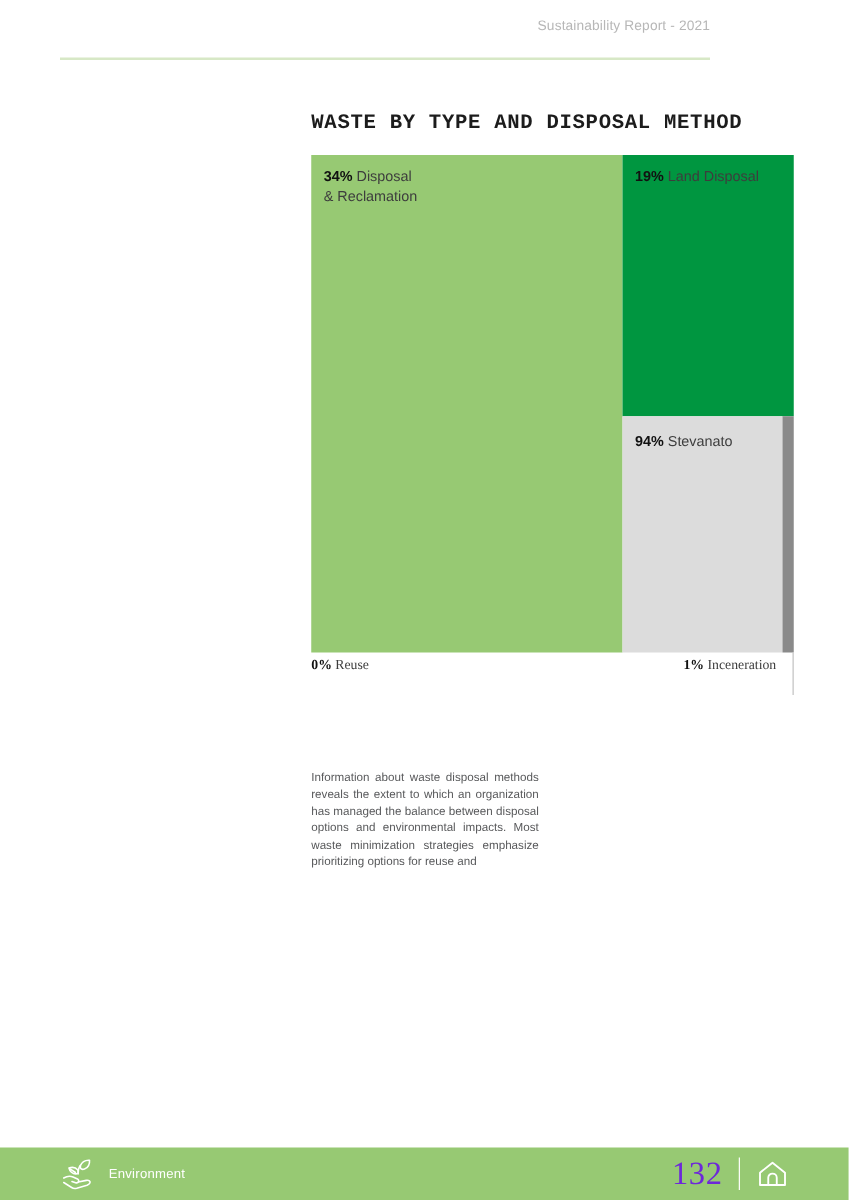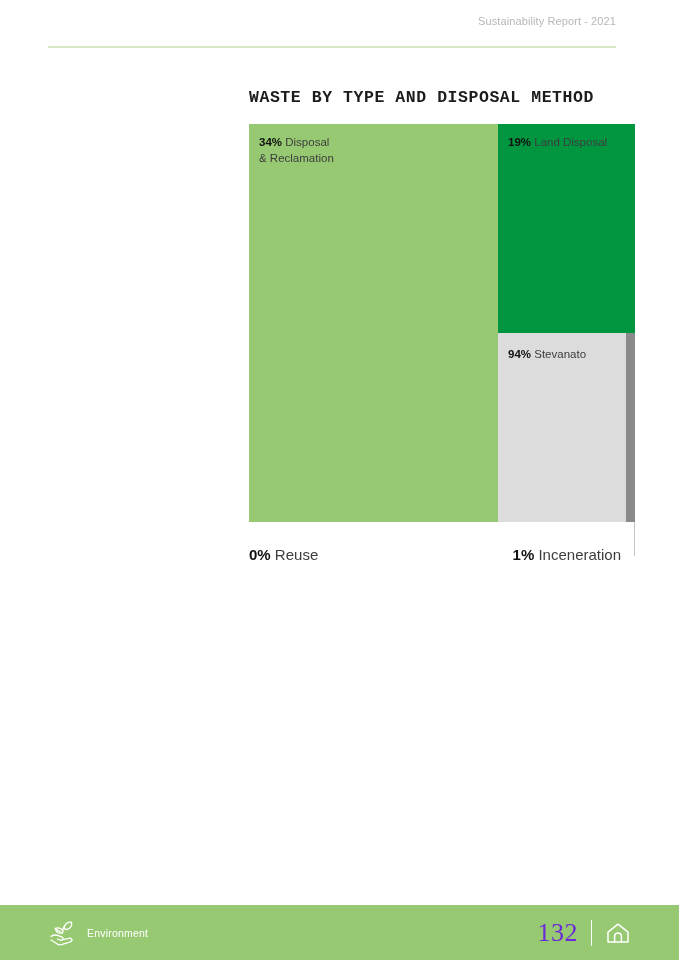--- a/index.html
+++ b/index.html
@@ -16,21 +16,20 @@
     -webkit-font-smoothing: antialiased;
   }
 
   
   .page-header {
     position: absolute;
     left: 0;
     top: 0;
     width: 616px;
     height: 60px;
-    padding-left: 48px;
   }
   .header-label {
     position: absolute;
     right: 48px;
     top: 15px;
     font-size: 11px;
     color: #b7b7b7;
     letter-spacing: 0.1px;
     white-space: nowrap;
   }
@@ -124,24 +123,25 @@
 
   
   .axis-labels {
     position: relative;
     width: 386px;
     height: 40px;
     margin-top: 0;
   }
   .axis-label {
     position: absolute;
-    top: 24px;
-    font-size: 15px;
+    top: 4px;
+    font-size: 11px;
     color: #3d3d3d;
     white-space: nowrap;
+    font-family: Liberation Serif, serif;
   }
   .axis-label b {
     color: #111111;
     font-weight: bold;
   }
   .axis-label-reuse {
     left: 0;
   }
   .axis-label-incineration {
     right: 14px;
@@ -172,21 +172,21 @@
     text-align: justify;
     hyphens: manual;
   }
 
   
   .page-footer {
     position: absolute;
     left: 0;
     bottom: 0;
     width: 679px;
-    height: 55px;
+    height: 42px;
     background: #97c973;
     display: flex;
     align-items: center;
   }
   .footer-left {
     display: flex;
     align-items: center;
     margin-left: 48px;
     gap: 9px;
   }
@@ -264,20 +264,21 @@
     </div>
 
     <div class="axis-label axis-label-incineration">
       <b>1%</b>
       <span>Inceneration</span>
     </div>
   </div>
 </div>
 
 <div class="body-copy">
+  <div class="copy-col">Information about waste disposal methods reveals the extent to which an organization has managed the balance between disposal options and environmental impacts. Most waste minimization strategies emphasize prioritizing options for reuse and</div>
 </div>
 
 <div class="page-footer">
 
   <div class="footer-left">
     <span>
       <svg class="icon-white" width="30" height="26" viewBox="0 0 30 26" fill="none" stroke="#ffffff" stroke-width="1.3" stroke-linecap="round" stroke-linejoin="round">
 
         <path d="M14.5 13.2 C14.5 10.5 14.8 8.2 16.2 6.3"></path>
 

